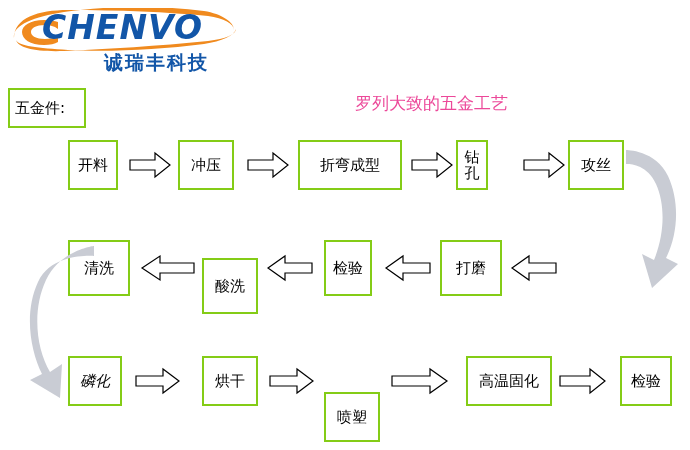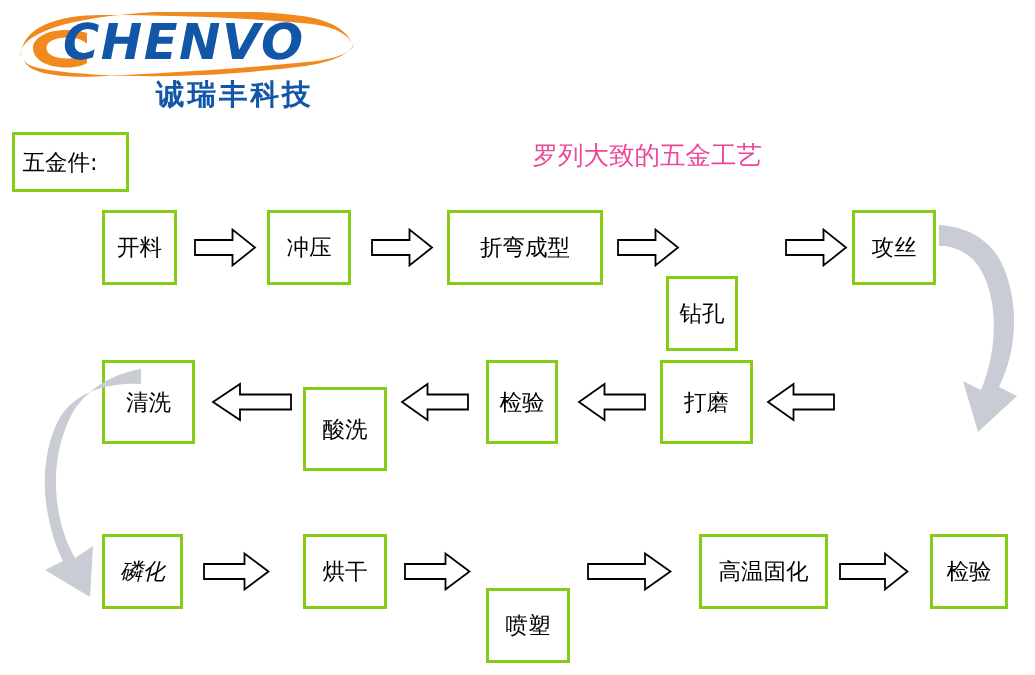--- a/index.html
+++ b/index.html
@@ -132,21 +132,21 @@
   </div>
 
   <div class="box" style="left:298px; top:140px; width:104px; height:50px;">折弯成型</div>
 
   <div class="arrow" style="left:410px; top:150px; width:44px; height:30px;">
     <svg width="44" height="30" viewBox="0 0 44 30">
       <path d="M2,10 L27,10 L27,3 L42,15 L27,27 L27,20 L2,20 Z" fill="#ffffff" stroke="#000000" stroke-width="1.2"></path>
     </svg>
   </div>
 
-  <div class="box" style="left:444px; top:140px; width:48px; height:50px;margin-top:44px;">钻孔</div>
+  <div class="box" style="left:456px; top:140px; width:32px; height:50px;">钻孔</div>
 
   <div class="arrow" style="left:522px; top:150px; width:44px; height:30px;">
     <svg width="44" height="30" viewBox="0 0 44 30">
       <path d="M2,10 L27,10 L27,3 L42,15 L27,27 L27,20 L2,20 Z" fill="#ffffff" stroke="#000000" stroke-width="1.2"></path>
     </svg>
   </div>
 
   <div class="box" style="left:568px; top:140px; width:56px; height:50px;">攻丝</div>
 
   <div class="curve" style="left:612px; top:150px; width:78px; height:145px;">

